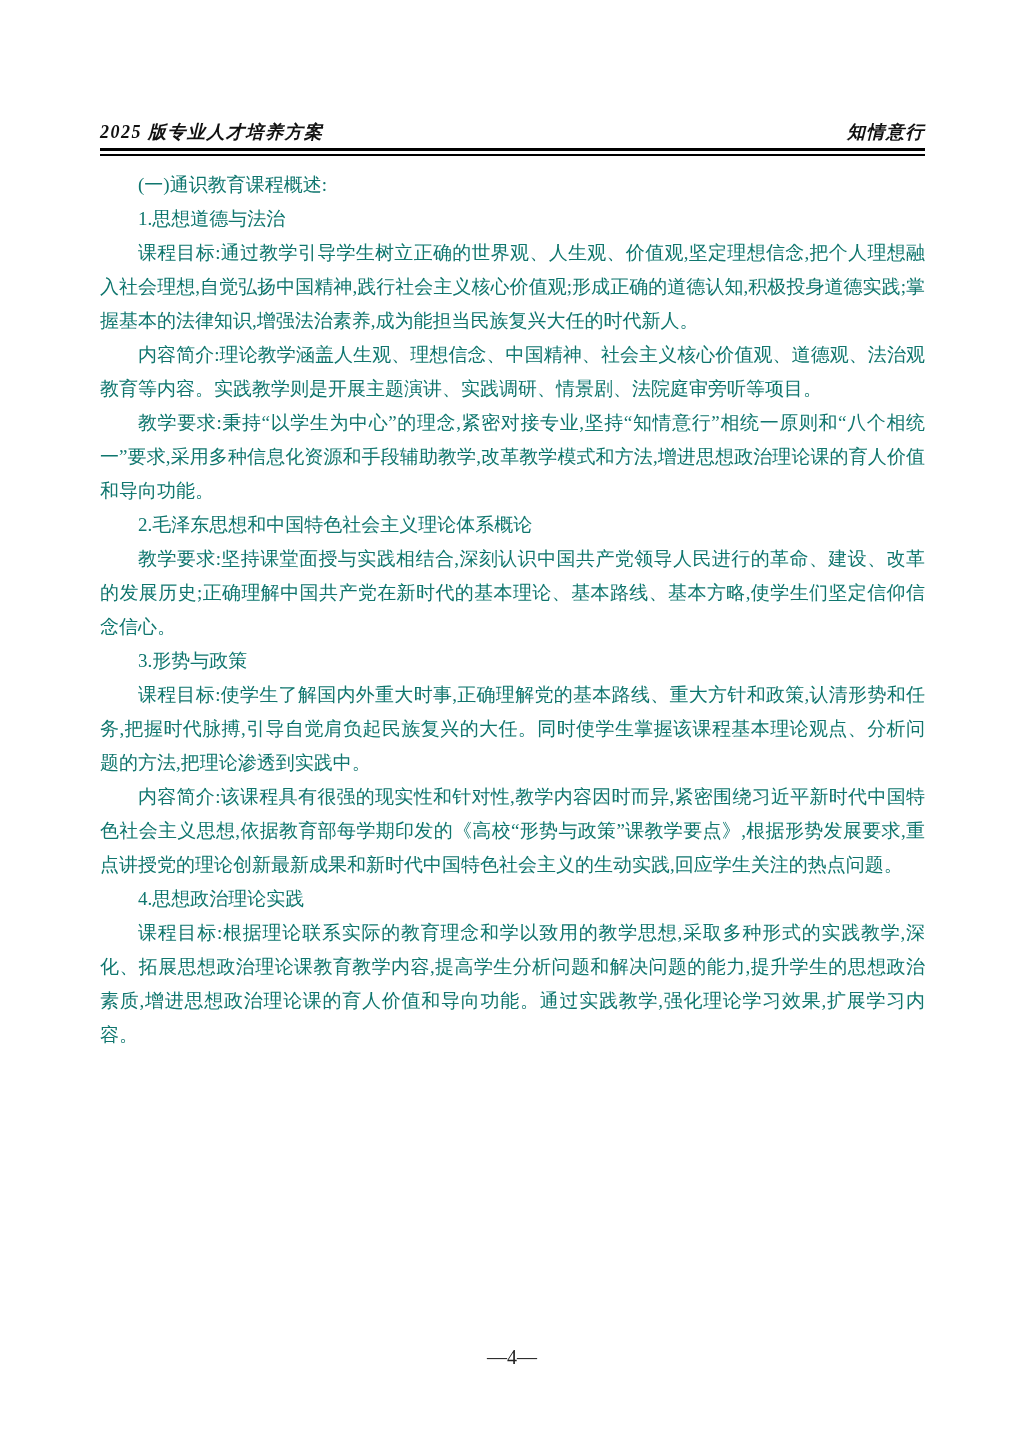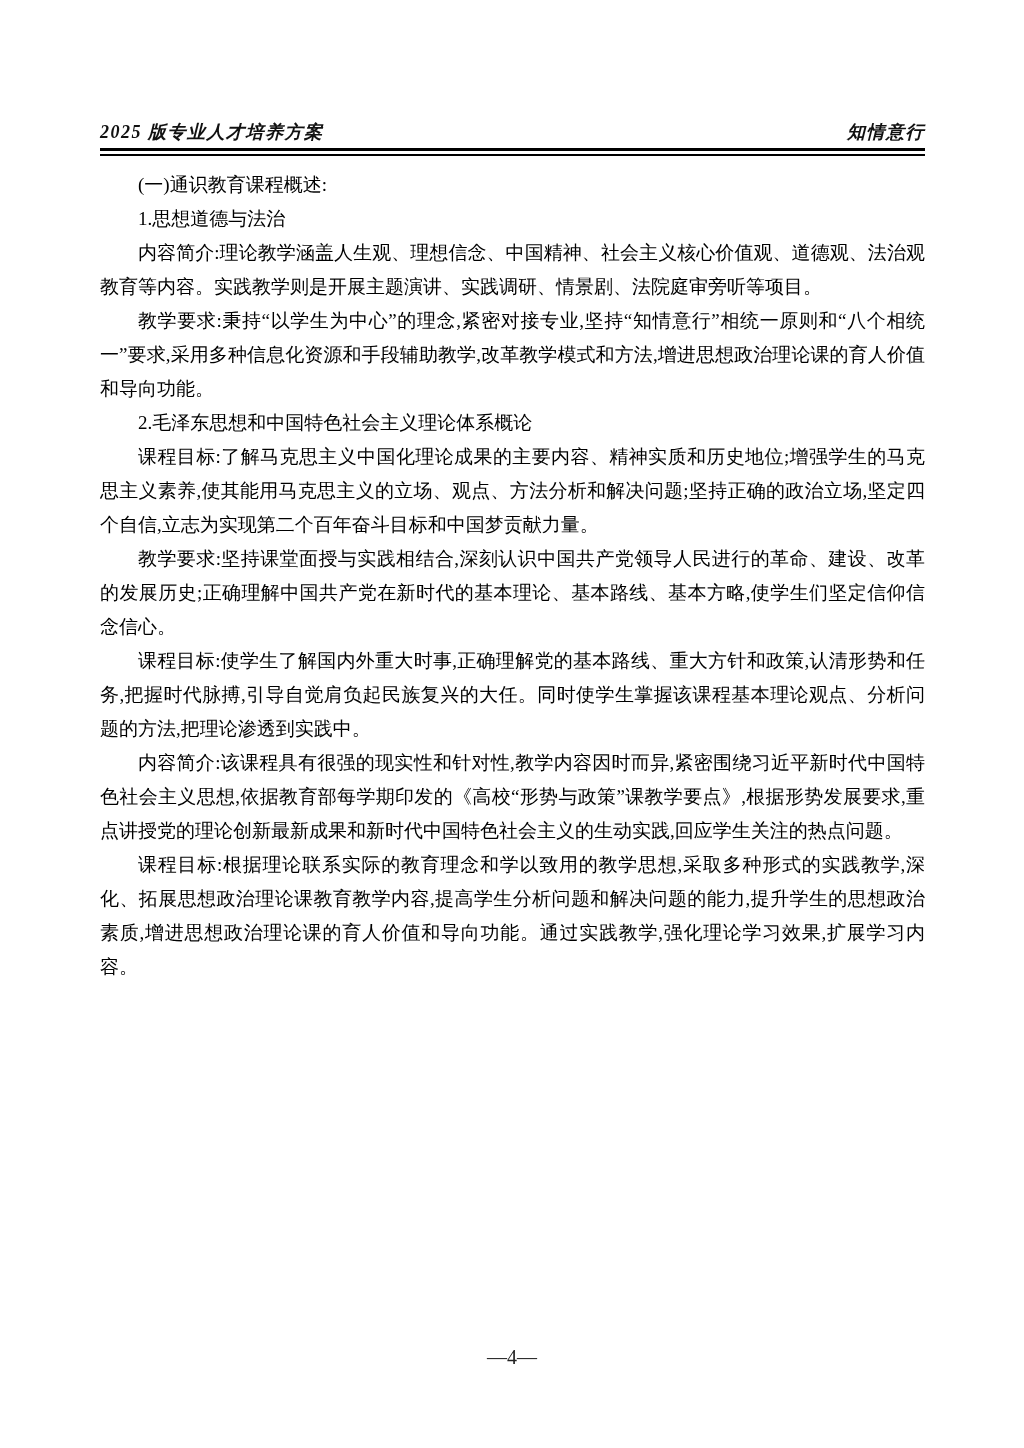--- a/index.html
+++ b/index.html
@@ -36,21 +36,21 @@
     border-top: 3px solid #000000;
     border-bottom: 2px solid #000000;
   }
   .content {
     position: absolute;
     left: 100px; top: 168px;
     width: 825px;
     font-size: 19px;
     line-height: 34px;
     text-align: justify;
-    color: #000000;
+    color: #0f766e;
   }
   .content p {
     margin: 0;
     text-indent: 2em;
     overflow-wrap: break-word;
   }
   .footer {
     position: absolute;
     left: 0; top: 1346px;
     width: 100%;
@@ -68,27 +68,29 @@
     <div class="header-row">
       <span>2025 版专业人才培养方案</span>
       <span>知情意行</span>
     </div>
     <div class="header-rule"></div>
   </div>
 
   <div class="content">
     <p>(一)通识教育课程概述:</p>
     <p>1.思想道德与法治</p>
+    <p>课程目标:通过教学引导学生树立正确的世界观、人生观、价值观,坚定理想信念,把个人理想融入社会理想,自觉弘扬中国精神,践行社会主义核心价值观;形成正确的道德认知,积极投身道德实践;掌握基本的法律知识,增强法治素养,成为能担当民族复兴大任的时代新人。</p>
     <p>内容简介:理论教学涵盖人生观、理想信念、中国精神、社会主义核心价值观、道德观、法治观教育等内容。实践教学则是开展主题演讲、实践调研、情景剧、法院庭审旁听等项目。</p>
     <p>教学要求:秉持“以学生为中心”的理念,紧密对接专业,坚持“知情意行”相统一原则和“八个相统一”要求,采用多种信息化资源和手段辅助教学,改革教学模式和方法,增进思想政治理论课的育人价值和导向功能。</p>
     <p>2.毛泽东思想和中国特色社会主义理论体系概论</p>
-    <p>课程目标:了解马克思主义中国化理论成果的主要内容、精神实质和历史地位;增强学生的马克思主义素养,使其能用马克思主义的立场、观点、方法分析和解决问题;坚持正确的政治立场,坚定四个自信,立志为实现第二个百年奋斗目标和中国梦贡献力量。</p>
     <p>教学要求:坚持课堂面授与实践相结合,深刻认识中国共产党领导人民进行的革命、建设、改革的发展历史;正确理解中国共产党在新时代的基本理论、基本路线、基本方略,使学生们坚定信仰信念信心。</p>
+    <p>3.形势与政策</p>
     <p>课程目标:使学生了解国内外重大时事,正确理解党的基本路线、重大方针和政策,认清形势和任务,把握时代脉搏,引导自觉肩负起民族复兴的大任。同时使学生掌握该课程基本理论观点、分析问题的方法,把理论渗透到实践中。</p>
     <p>内容简介:该课程具有很强的现实性和针对性,教学内容因时而异,紧密围绕习近平新时代中国特色社会主义思想,依据教育部每学期印发的《高校“形势与政策”课教学要点》,根据形势发展要求,重点讲授党的理论创新最新成果和新时代中国特色社会主义的生动实践,回应学生关注的热点问题。</p>
+    <p>4.思想政治理论实践</p>
     <p>课程目标:根据理论联系实际的教育理念和学以致用的教学思想,采取多种形式的实践教学,深化、拓展思想政治理论课教育教学内容,提高学生分析问题和解决问题的能力,提升学生的思想政治素质,增进思想政治理论课的育人价值和导向功能。通过实践教学,强化理论学习效果,扩展学习内容。</p>
   </div>
 
   <div class="footer">
     <span>—4—</span>
   </div>
 
 </div>
 
 </body></html>

